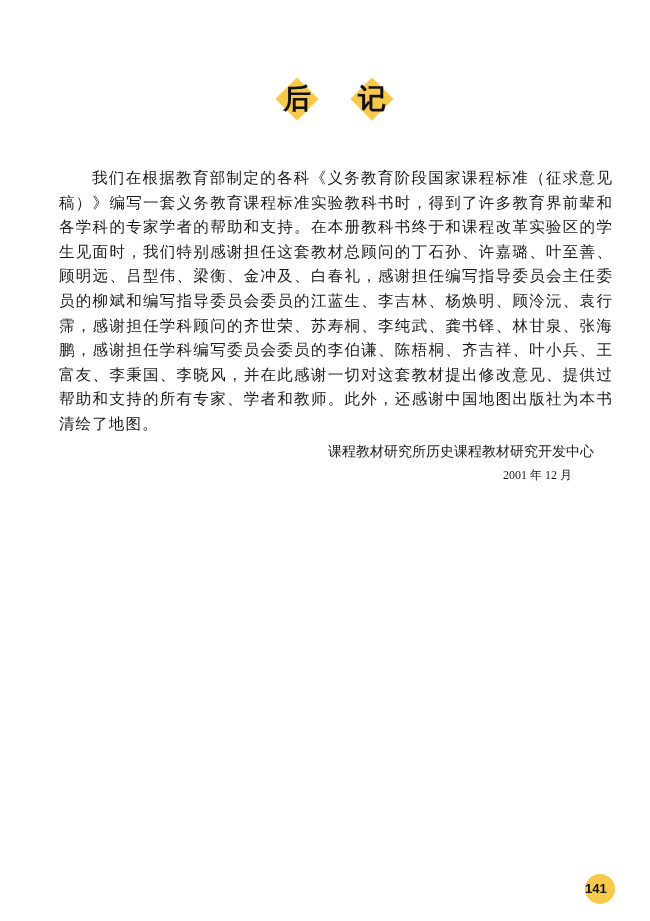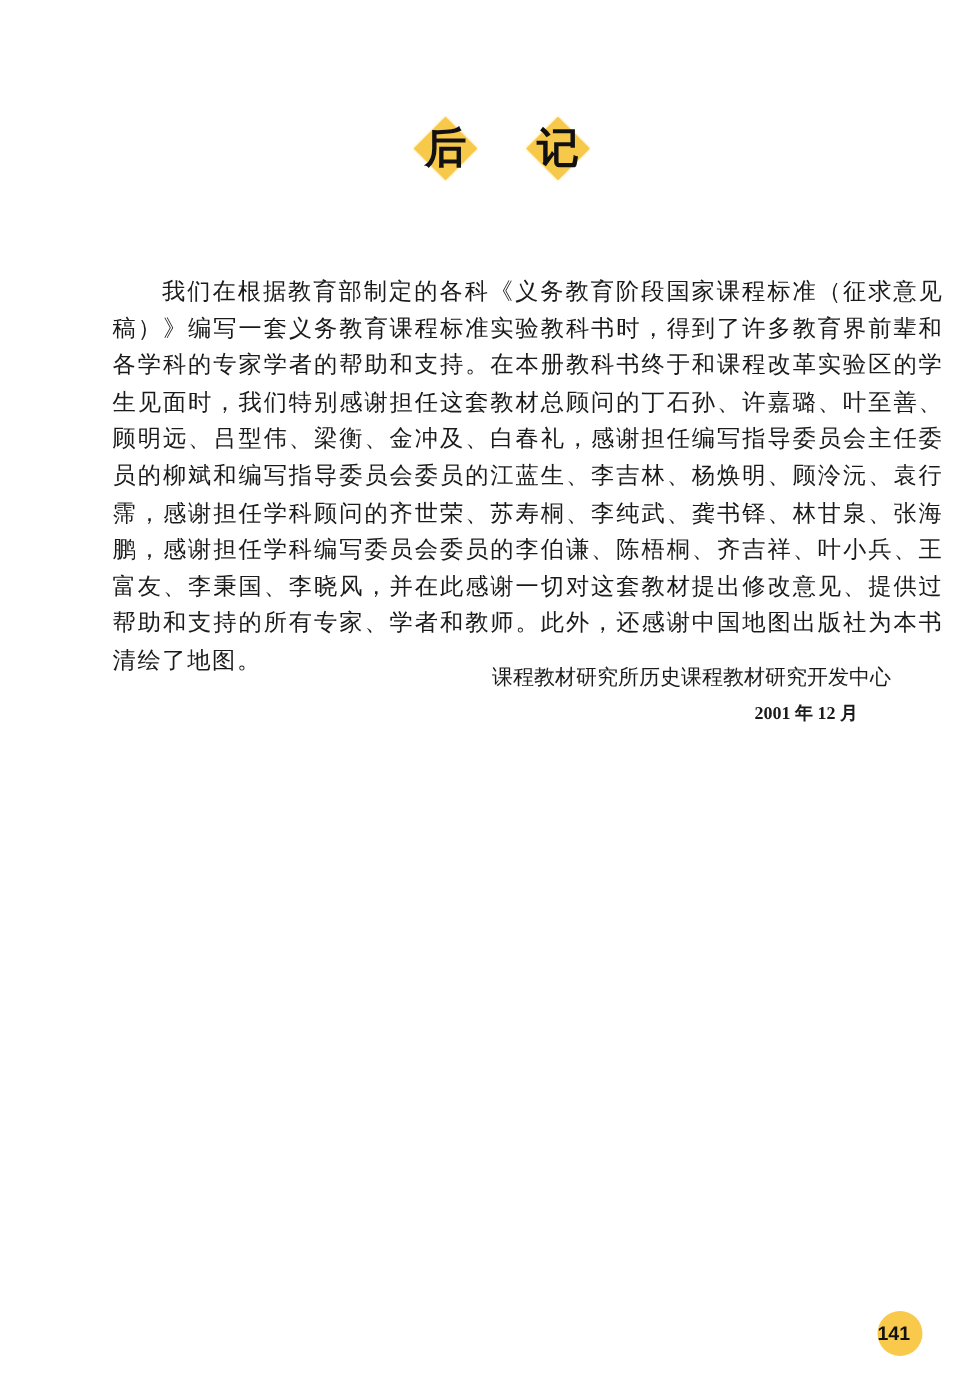--- a/index.html
+++ b/index.html
@@ -57,39 +57,38 @@
   .body-text {
     position: absolute;
     left: 59px;
     top: 166px;
     width: 554px;
     font-size: 15.5px;
     line-height: 24.6px;
     text-align: justify;
     letter-spacing: 1.1px;
     text-indent: 33px;
-    margin: 16px;
+    margin: 0;
   }
   .signature {
     position: absolute;
     right: 56px;
     top: 443px;
     font-family: "Liberation Serif", serif;
     font-size: 14px;
     color: #1a1a1a;
     text-align: center;
   }
   .date {
     position: absolute;
     right: 78px;
     top: 467px;
     font-family: "Liberation Serif", serif;
     font-size: 12px;
     color: #1a1a1a;
-    font-weight: bold;
   }
   .page-number {
     position: absolute;
     left: 585px;
     top: 874px;
     width: 30px;
     height: 30px;
     border-radius: 50%;
     background: #f8c94a;
     text-align: left;

